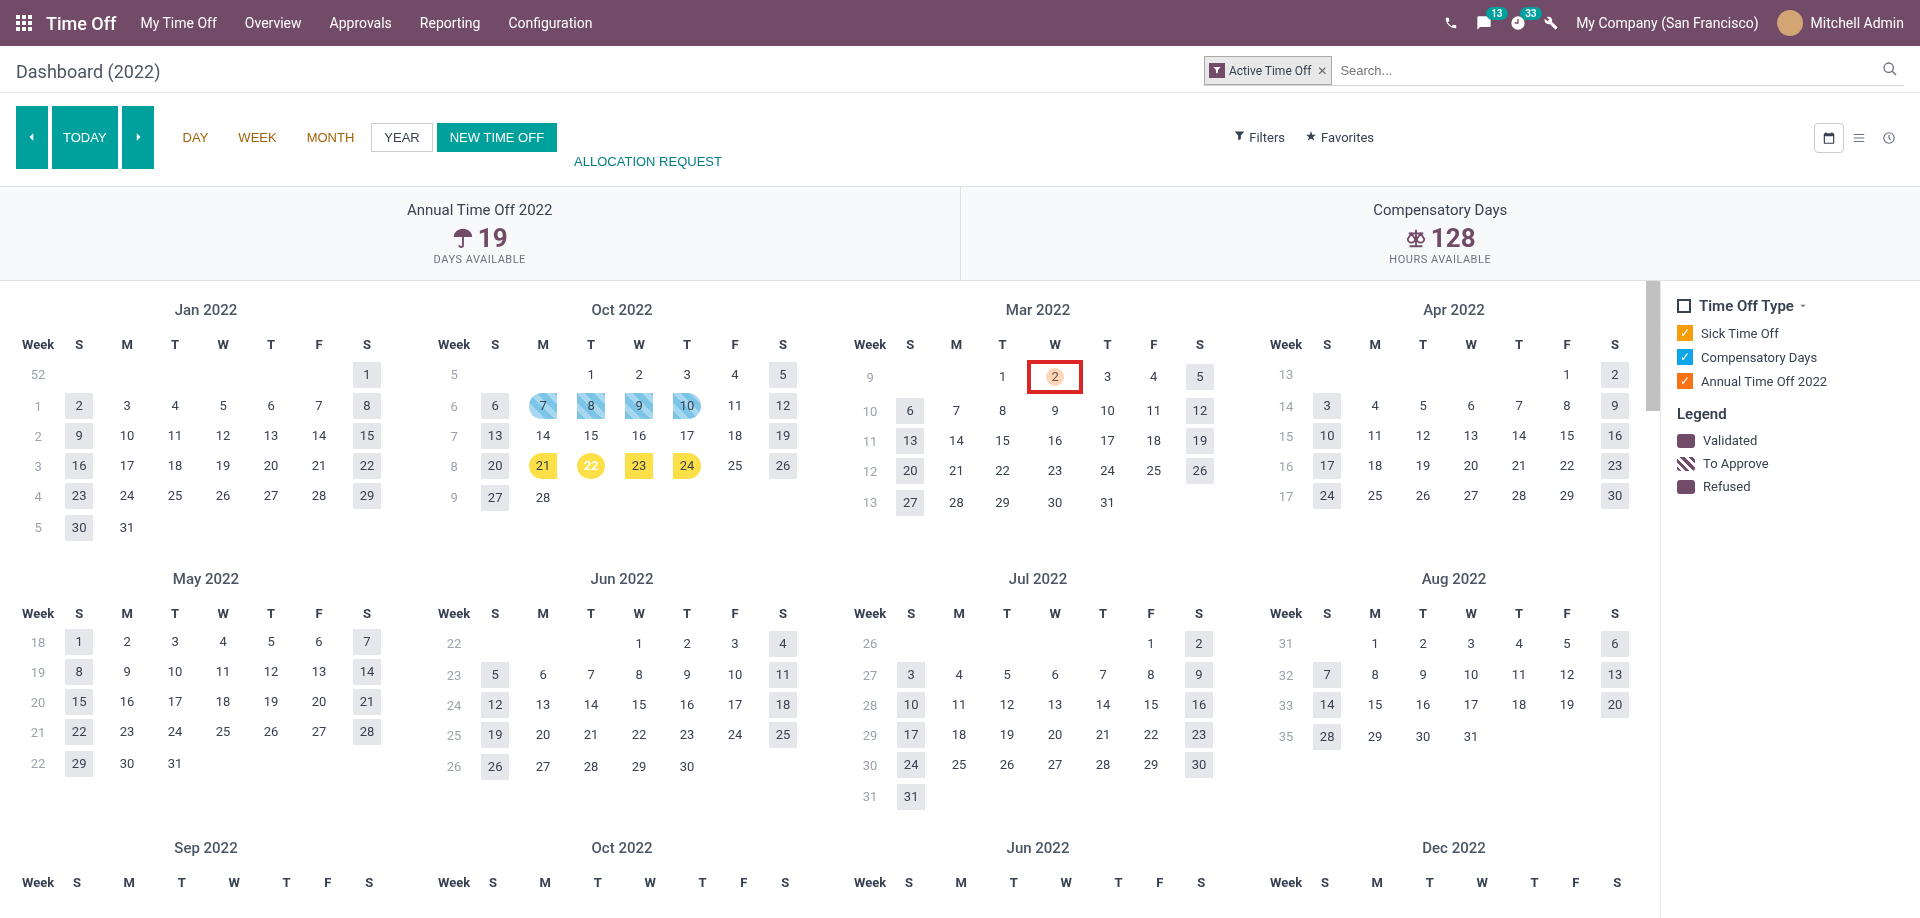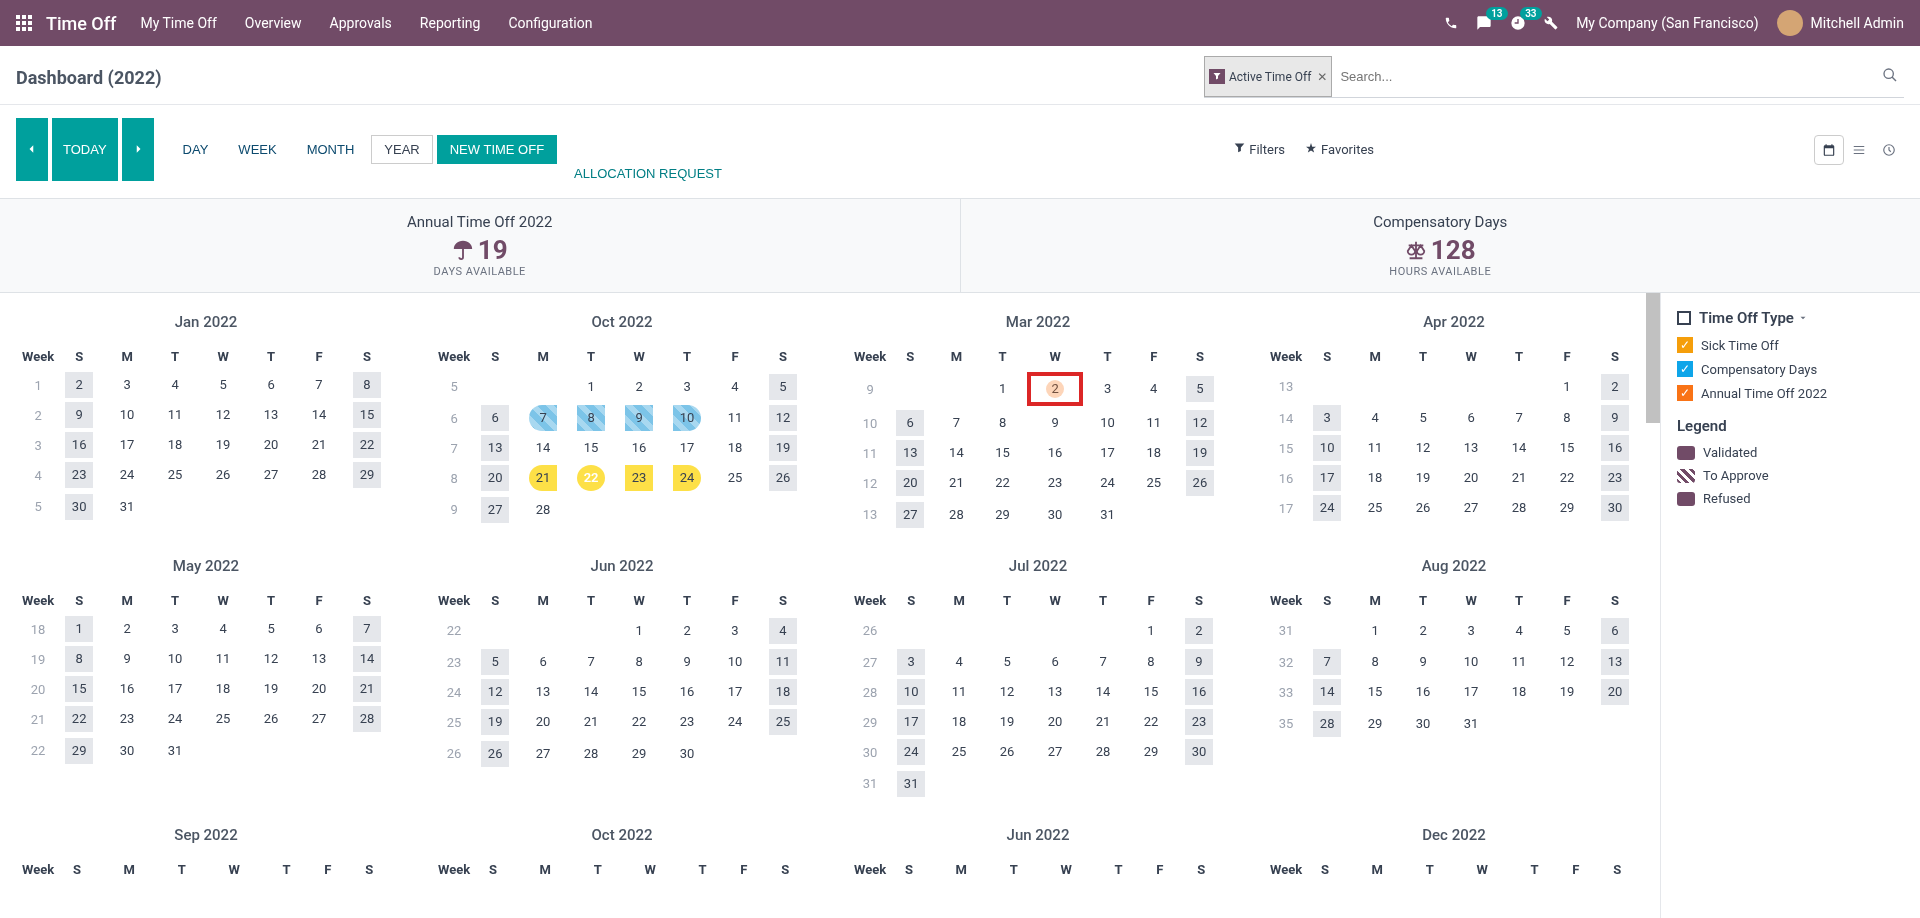--- a/index.html
+++ b/index.html
@@ -7,32 +7,32 @@
 .topnav { background: #714B67; height: 46px; display: flex; align-items: center; padding: 8px 16px; color: #fff; }
 .topnav .apps-icon { width: 18px; height: 18px; margin-right: 12px; display: inline-flex; align-items: center; }
 .topnav .brand { font-size: 18px; font-weight: 500; margin-right: 24px; }
 .topnav .nav-item { margin-right: 28px; font-size: 14px; cursor: pointer; }
 .topnav .spacer { flex: 1; }
 .topnav .right-item { margin-left: 18px; display: inline-flex; align-items: center; font-size: 14px; position: relative; }
 .topnav .avatar { width: 26px; height: 26px; border-radius: 50%; background: #d4a574; margin-right: 8px; }
 .badge { background: #00A09D; color: #fff; font-size: 10px; padding: 1px 5px; border-radius: 8px; position: absolute; top: -8px; left: 10px; font-weight: 600; }
 
 .subheader { display: flex; align-items: center; padding: 10px 16px 6px; border-bottom: 1px solid #e5e7eb; }
-.subheader h1 { font-size: 18px; font-weight: 700; color: #4b5563; }
+.subheader h1 { font-size: 18px; font-weight: 400; color: #4b5563; }
 .subheader .search-area { margin-left: auto; display: flex; align-items: center; width: 700px; border-bottom: 1px solid #d1d5db; }
-.search-pill { background: #e8e8e8; border: 1px solid #aaa; padding: 12px 4px; font-size: 12px; display: inline-flex; align-items: center; }
+.search-pill { background: #e8e8e8; border: 1px solid #aaa; padding: 6px 4px; font-size: 12px; display: inline-flex; align-items: center; }
 .search-pill .pill-icon { background: #714B67; color: #fff; padding: 2px 4px; margin-right: 4px; font-size: 10px; }
 .search-pill .close-x { margin-left: 6px; cursor: pointer; color: #666; }
 .search-input { border: none; outline: none; flex: 1; padding: 4px 8px; font-size: 13px; }
 .search-icon { color: #6b7280; font-size: 16px; padding: 0 6px; cursor: pointer; }
 
 .toolbar { display: flex; align-items: center; padding: 6px 16px 10px; border-bottom: 1px solid #dee2e6; }
 .btn { padding: 6px 12px; font-size: 13px; font-weight: 500; border: 1px solid transparent; cursor: pointer; margin-right: 4px; }
 .btn-teal { background: #00A09D; color: #fff; }
-.btn-link { background: transparent; color: #0c4a6e; }
+.btn-link { background: transparent; color: #a16207; }
 .btn-outlined { background: #fff; border: 1px solid #ccc; color: #374151; }
 .btn-group-arrow { display: inline-flex; }
 .btn-group-arrow .btn { padding: 23px 10px; }
 .toolbar .spacer { flex: 1; }
 .toolbar .filter-item { margin-right: 20px; color: #374151; font-size: 13px; cursor: pointer; display: inline-flex; }
 .toolbar .view-icons { display: flex; align-items: center; }
 .toolbar .view-btn { width: 30px; height: 30px; display: inline-flex; align-items: center; justify-content: center; cursor: pointer; color: #6b7280; }
 .toolbar .view-btn.active { border: 1px solid #ccc; border-radius: 4px; }
 
 .summary-row { display: flex; border-bottom: 1px solid #dee2e6; background: #f8f9fa; }
@@ -241,20 +241,30 @@
                 <th>M</th>
                 <th>T</th>
                 <th>W</th>
                 <th>T</th>
                 <th>F</th>
                 <th>S</th>
               </tr>
             </thead>
             <tbody>
               <tr>
+                <td class="wk-col">52</td>
+                <td><span class="day-cell"></span></td>
+                <td><span class="day-cell"></span></td>
+                <td><span class="day-cell"></span></td>
+                <td><span class="day-cell"></span></td>
+                <td><span class="day-cell"></span></td>
+                <td><span class="day-cell"></span></td>
+                <td><span class="day-cell day-weekend">1</span></td>
+              </tr>
+              <tr>
                 <td class="wk-col">1</td>
                 <td><span class="day-cell day-weekend">2</span></td>
                 <td><span class="day-cell">3</span></td>
                 <td><span class="day-cell">4</span></td>
                 <td><span class="day-cell">5</span></td>
                 <td><span class="day-cell">6</span></td>
                 <td><span class="day-cell">7</span></td>
                 <td><span class="day-cell day-weekend">8</span></td>
               </tr>
               <tr>

